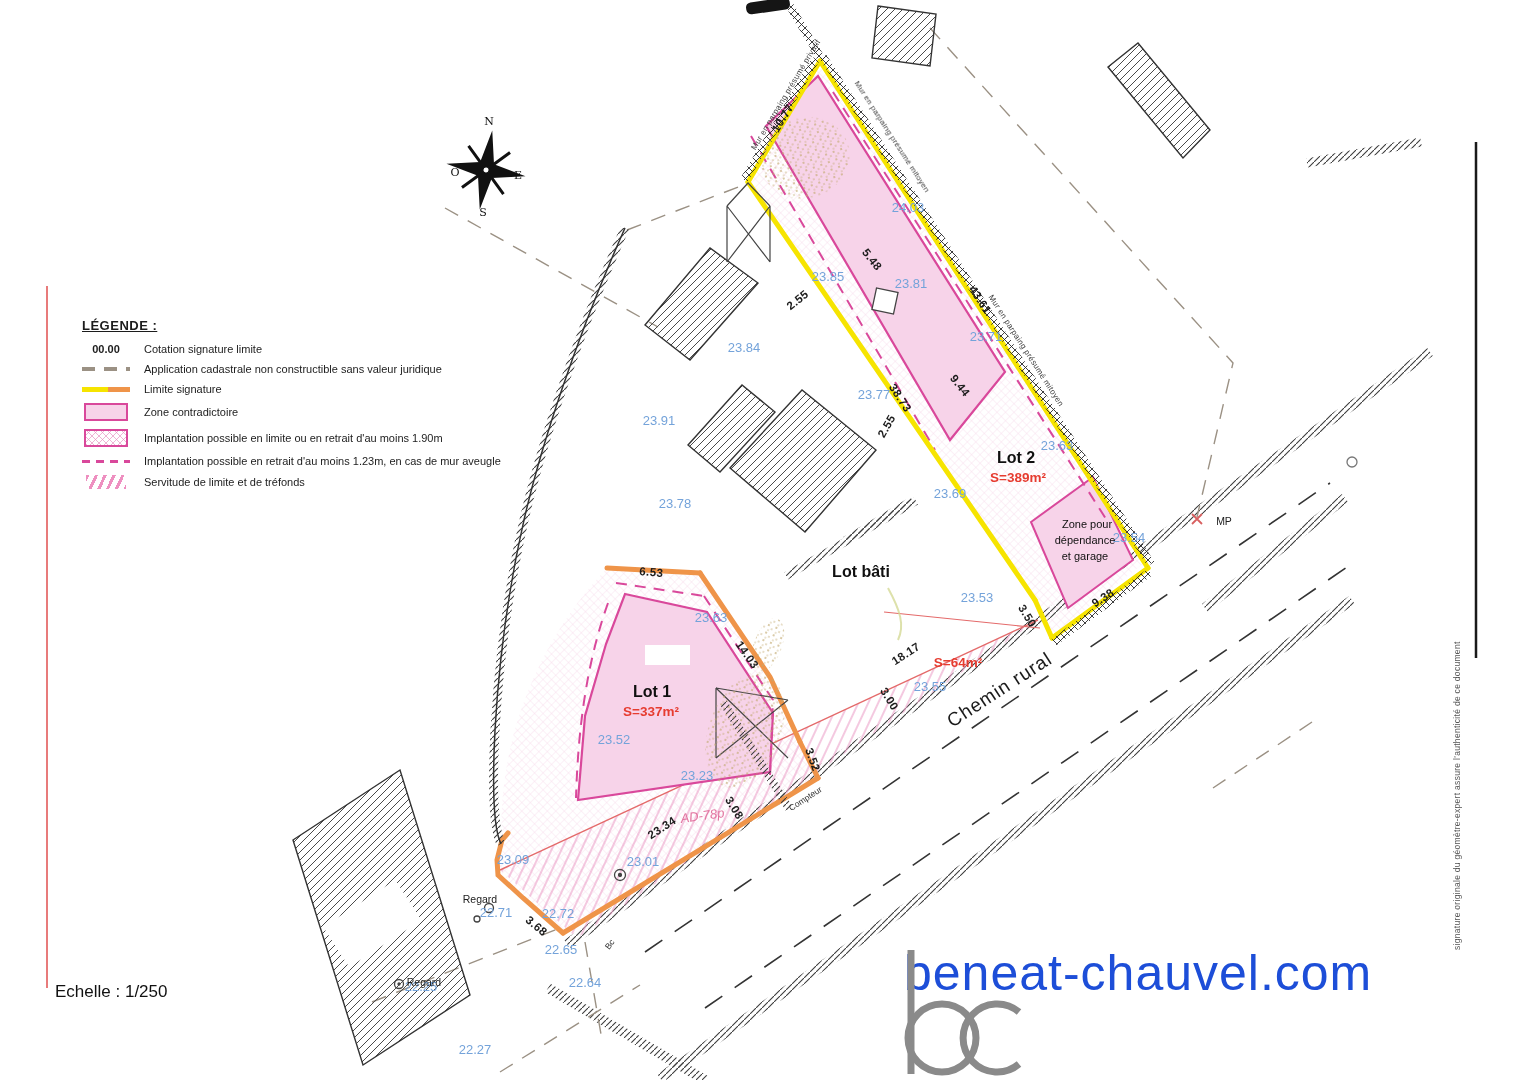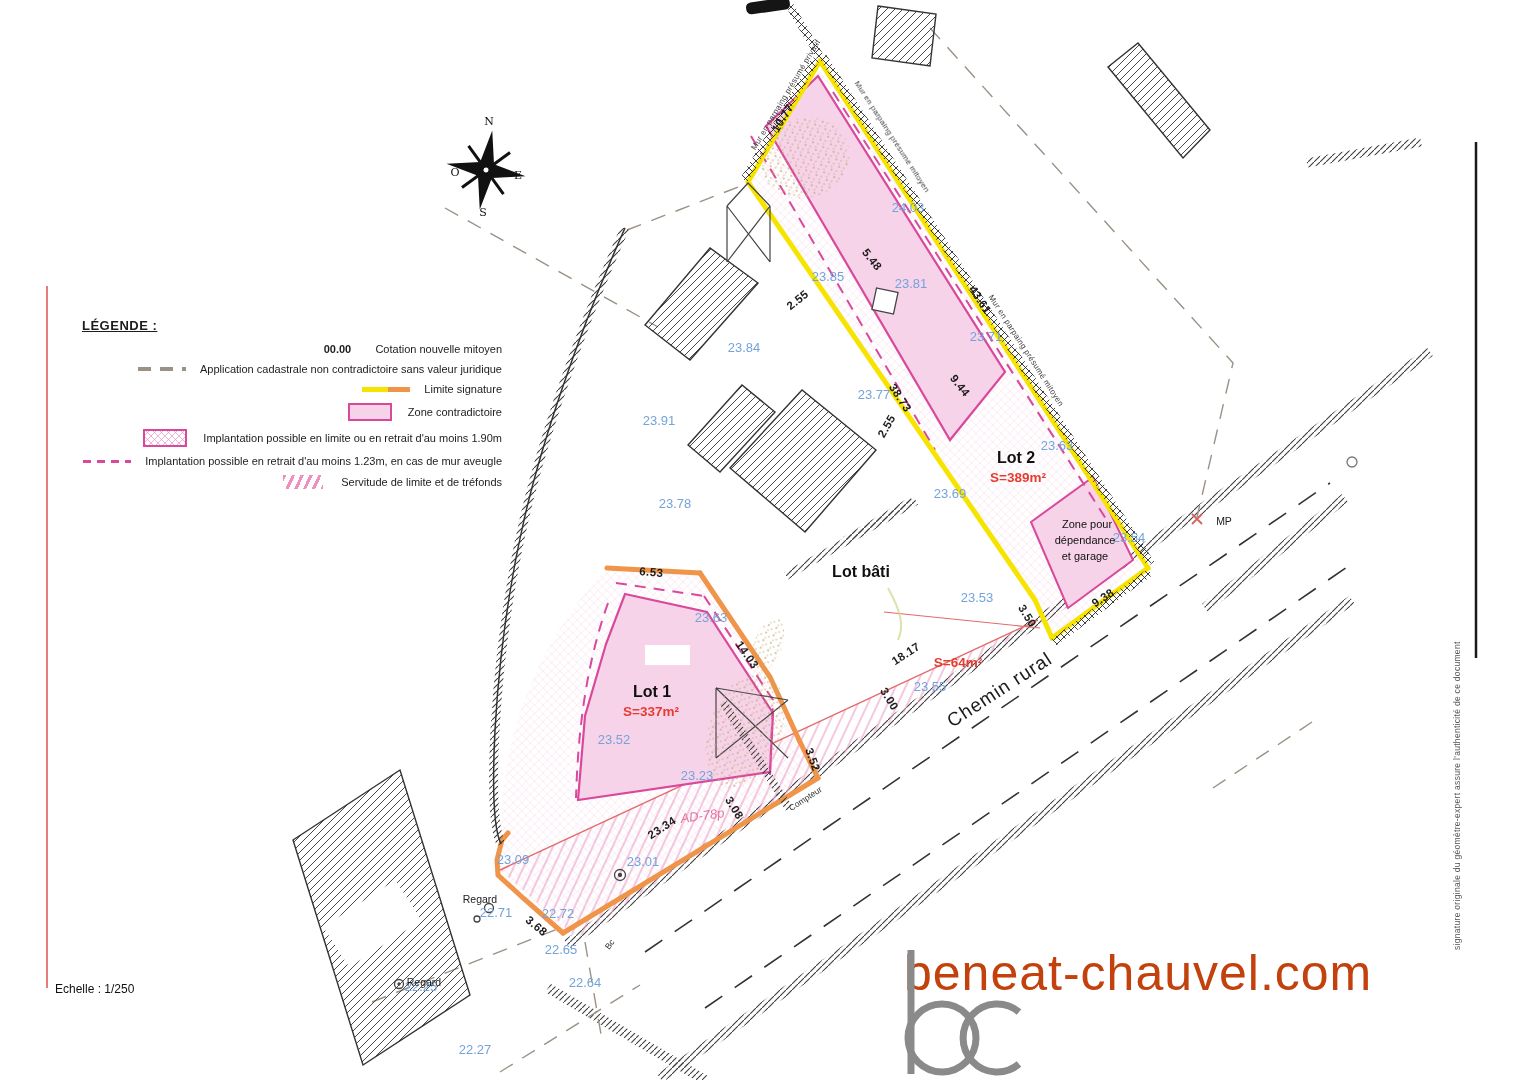--- a/index.html
+++ b/index.html
@@ -13,37 +13,37 @@
   .zsmall{font-size:11px;fill:#101010}
   .note{font-size:10.5px;fill:#222}
   .tiny{font-size:8.5px;fill:#333}
   .wall{font-size:8px;fill:#3a3a3a;letter-spacing:.3px}
   .road{font-size:19px;fill:#1a1a1a;letter-spacing:1px}
   .parcel{font-size:13px;fill:#e2739f;font-style:italic}
   .compassL{font-family:"DejaVu Serif",serif;font-size:11px;fill:#111}
 
   .legend{position:absolute;left:82px;top:318px;width:420px;font-size:11px;color:#1c1c1c;}
   .legend-title{font-weight:bold;font-size:13px;letter-spacing:.5px;text-decoration:underline;margin-bottom:10px;}
-  .legend-row{display:flex;align-items:center;margin-bottom:8px;justify-content:flex-end;}
+  .legend-row{display:flex;align-items:center;margin-bottom:8px;}
   .sym{width:48px;min-width:48px;margin-right:14px;display:flex;align-items:center;justify-content:center;}
   .sym-text{font-weight:bold;font-size:11px;}
   .ln{width:48px;height:0;}
   .ln-dash{border-top:2px solid transparent;background:repeating-linear-gradient(90deg,#9b9184 0 13px,transparent 13px 22px);height:2px;}
   .ln-div{height:5px;background:linear-gradient(90deg,#f6e400 0 55%,#ef9449 55% 100%);}
   .bx{width:40px;height:14px;}
   .bx-pink{background:#f7d3e9;border:2px solid #d9489b;}
   .bx-cross{border:2px solid #d9489b;background:
      repeating-linear-gradient(45deg,rgba(230,140,190,.65) 0 1px,transparent 1px 5px),
      repeating-linear-gradient(-45deg,rgba(230,140,190,.65) 0 1px,transparent 1px 5px);}
   .ln-pdash{height:3px;background:repeating-linear-gradient(90deg,#d9489b 0 8px,transparent 8px 14px);}
   .bx-serv{background:repeating-linear-gradient(115deg,#ee8fc0 0 3px,transparent 3px 8px);}
 
-  .scale{position:absolute;left:55px;top:982px;font-size:12px;color:#111;}
+  .scale{position:absolute;left:55px;top:982px;font-size:17px;color:#111;}
   .logo{position:absolute;left:898px;top:948px;display:flex;align-items:flex-end;}
-  .logo-text{font-size:50px;color:#c2410c;font-weight:300;letter-spacing:1px;margin-left:6px;line-height:1;padding-bottom:6px;}
+  .logo-text{font-size:50px;color:#1d4ed8;font-weight:300;letter-spacing:1px;margin-left:6px;line-height:1;padding-bottom:6px;}
   .signature{position:absolute;left:1452px;top:682px;height:268px;writing-mode:vertical-rl;transform:rotate(180deg);font-size:8.5px;color:#555;letter-spacing:.3px;white-space:nowrap;}
 </style>
 </head>
 <body>
 
 <div class="page">
 
 <svg width="1528" height="1080" viewBox="0 0 1528 1080">
   <defs>
     <pattern id="bldgHatch" width="8" height="8" patternUnits="userSpaceOnUse">
@@ -266,27 +266,27 @@
         <text x="1024" y="352" class="wall" transform="rotate(57 1024 352)">Mur en parpaing présumé mitoyen</text>
       </g>
 </svg>
 
 <div class="legend">
   <div class="legend-title">LÉGENDE :</div>
   <div class="legend-row">
     <span class="sym">
           <span class="sym-text">00.00</span>
         </span>
-    <span>Cotation nouvelle mitoyen</span>
+    <span>Cotation signature limite</span>
   </div>
   <div class="legend-row">
     <span class="sym">
           <span class="ln ln-dash"></span>
         </span>
-    <span>Application cadastrale non contradictoire sans valeur juridique</span>
+    <span>Application cadastrale non constructible sans valeur juridique</span>
   </div>
   <div class="legend-row">
     <span class="sym">
           <span class="ln ln-div"></span>
         </span>
     <span>Limite signature</span>
   </div>
   <div class="legend-row">
     <span class="sym">
           <span class="bx bx-pink"></span>

